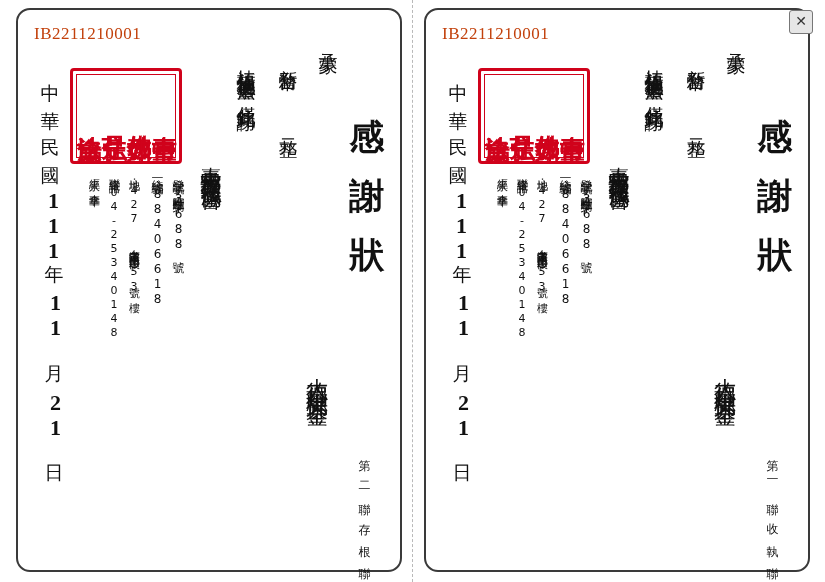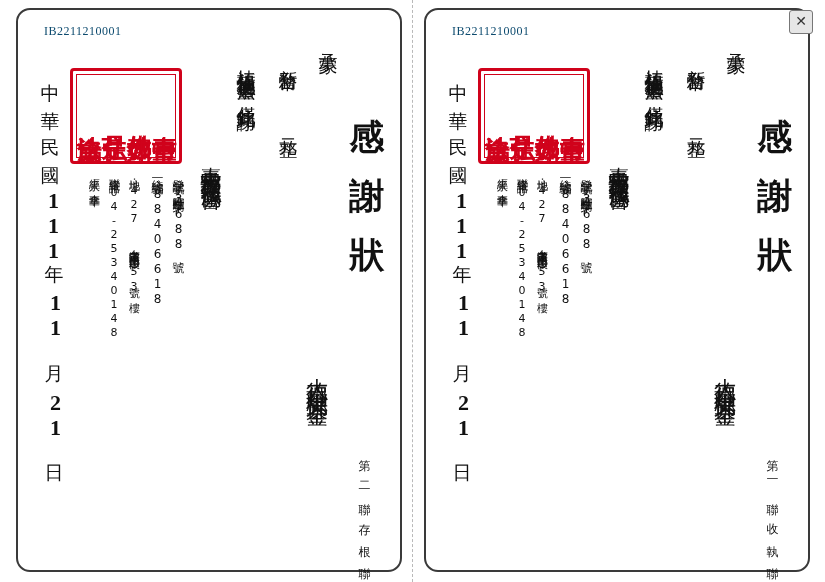--- a/index.html
+++ b/index.html
@@ -38,25 +38,25 @@
     border-radius: 14px;
     box-sizing: border-box;
     background: #ffffff;
   }
   #receipt-left  { left: 16px; }
   #receipt-right { left: 424px; }
 
   .serial {
     position: absolute;
     top: 14px;
-    left: 26px;
+    left: 16px;
     font-family: "Liberation Serif", serif;
-    font-size: 12px;
+    font-size: 17px;
     letter-spacing: 0.5px;
-    color: #0c4a6e;
+    color: #c2410c;
   }
 
   
   .vcol {
     position: absolute;
     writing-mode: vertical-rl;
     text-orientation: upright;
     font-family: "DejaVu Sans", sans-serif;
     color: #111;
     white-space: nowrap;

